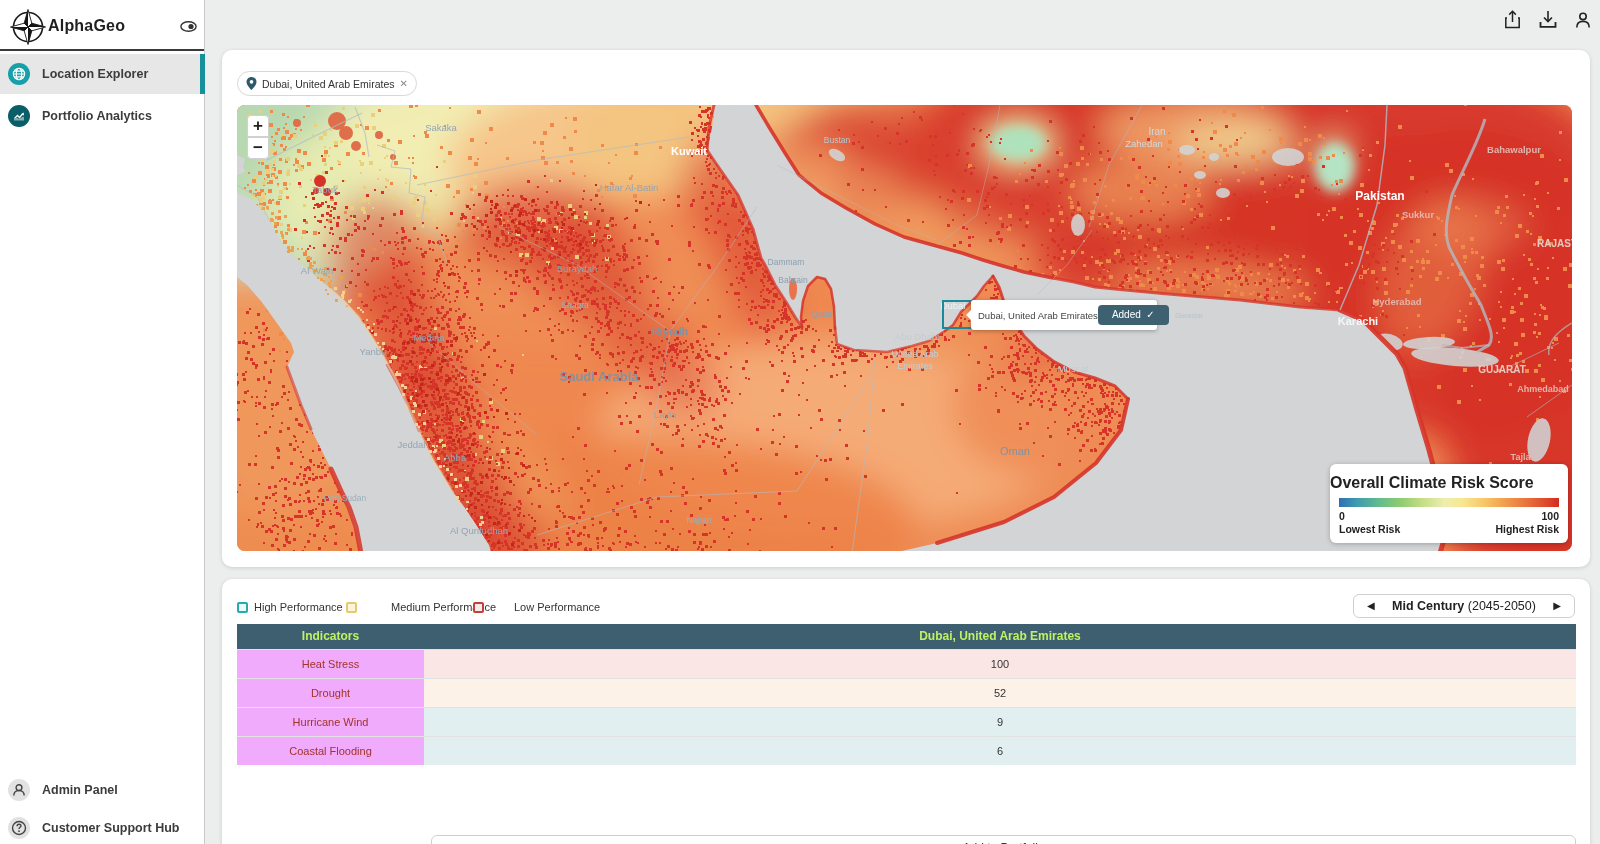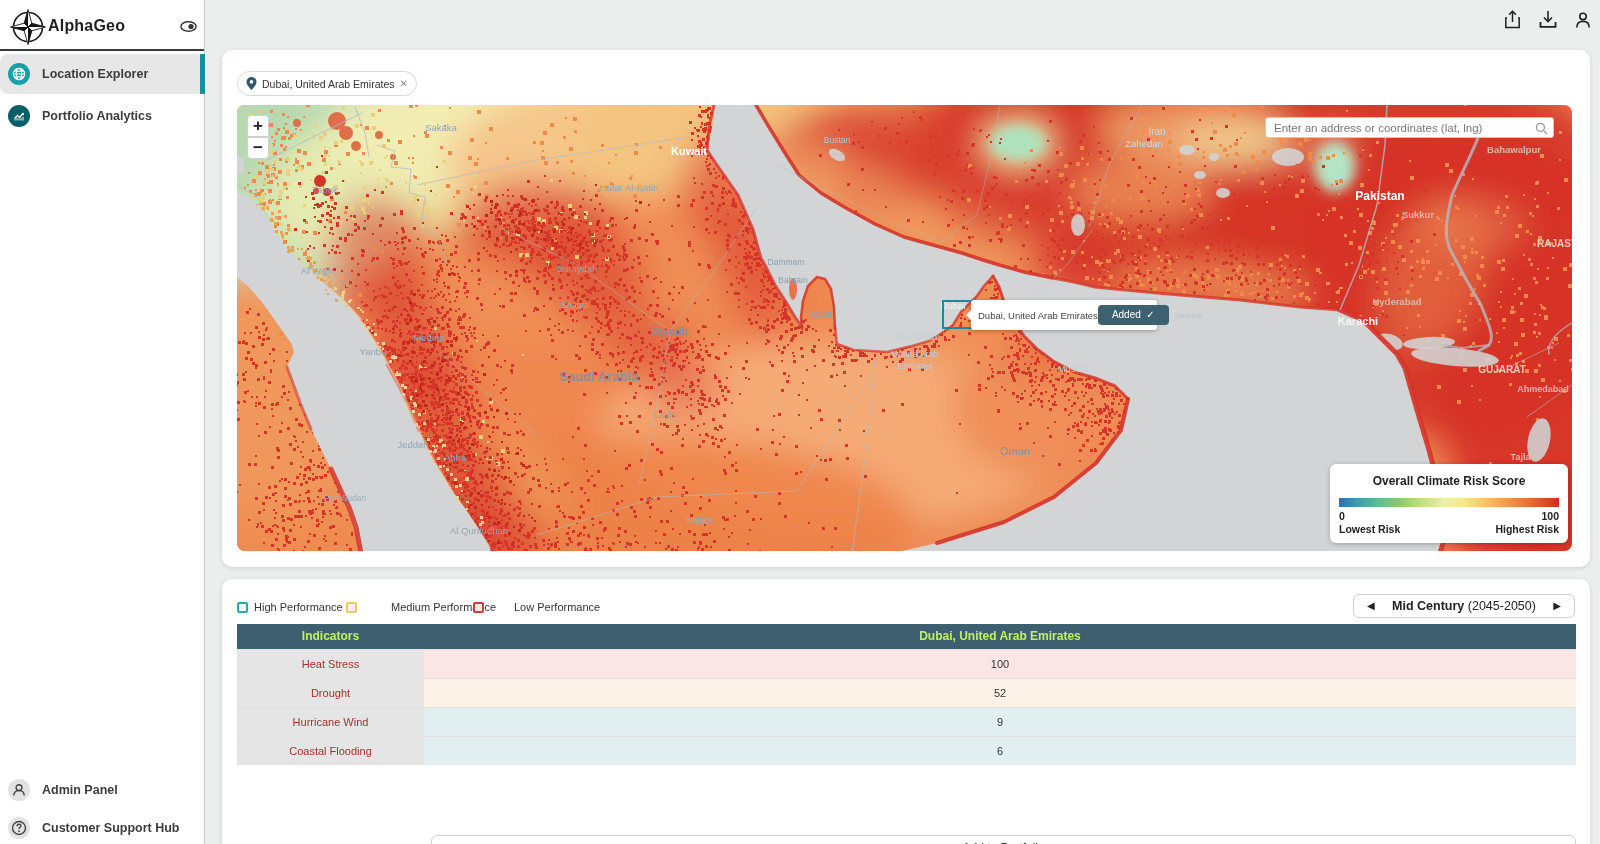--- a/index.html
+++ b/index.html
@@ -6,21 +6,21 @@
 html,body { width:1600px; height:844px; overflow:hidden; font-family:"Liberation Sans", sans-serif; background:#eceeee; }
 
 #sidebar { position:absolute; left:0; top:0; width:205px; height:844px; background:#ffffff; border-right:1px solid #c9c9c9; z-index:5; }
 #logo { position:absolute; left:0; top:0; width:100%; height:51px; border-bottom:2px solid #3a3a3a; }
 #logo .name { position:absolute; left:48px; top:17px; font-size:16px; font-weight:bold; color:#1f1f1f; letter-spacing:.2px; }
 #logo svg.compass { position:absolute; left:6px; top:4px; }
 #logo svg.eye { position:absolute; right:7px; top:21px; }
 .navitem { position:absolute; left:0; width:205px; height:40px; }
 .navitem .circ { position:absolute; left:8px; top:9px; width:22px; height:22px; border-radius:50%; }
 .navitem .lbl { position:absolute; left:42px; top:13px; font-size:12.5px; font-weight:bold; color:#3c3c3c; }
-.navitem.active { background:#e7e7e7;border-radius:8px; }
+.navitem.active { background:#e7e7e7; }
 .navitem.active:after { content:""; position:absolute; right:0; top:0; width:5px; height:100%; background:#16919c; }
 .navitem .circ svg { position:absolute; left:4px; top:4px; }
 .botitem { position:absolute; left:0; width:205px; height:40px; }
 .botitem .circ { position:absolute; left:8px; top:7px; width:22px; height:22px; border-radius:50%; background:#e2e2e2; }
 .botitem .lbl { position:absolute; left:42px; top:11px; font-size:12.5px; font-weight:bold; color:#3c3c3c; }
 
 .topicons { position:absolute; right:8px; top:10px; z-index:4; }
 .topicons svg { margin-left:13px; vertical-align:middle; }
 
 .card { position:absolute; background:#fff; border-radius:10px; box-shadow:0 1px 4px rgba(0,0,0,.14); }
@@ -42,41 +42,41 @@
 #search .ph { position:absolute; left:8px; top:4px; font-size:11.5px; color:#777; }
 #search svg { position:absolute; right:5px; top:4px; }
 
 #tip { position:absolute; left:734px; top:195px; width:186px; height:30px; background:#fff; border-radius:3px; box-shadow:0 1px 4px rgba(0,0,0,.3); z-index:3; display:flex; align-items:center; padding:0 4px 0 7px; }
 #tip:before { content:""; position:absolute; left:-5px; top:10px; border-top:5px solid transparent; border-bottom:5px solid transparent; border-right:5px solid #fff; }
 #tip .txt { font-size:9.5px; color:#444; white-space:nowrap; }
 #tip .added { background:#3e6171; color:#fff; font-size:10px; border-radius:4px; height:20px; line-height:20px; padding:0 14px; margin-left:auto; white-space:nowrap; }
 #selrect { position:absolute; left:705px; top:195px; width:68px; height:29px; border:2px solid #19899b; z-index:2; }
 
 #mlegend { position:absolute; right:4px; bottom:8px; width:238px; height:79px; background:#fff; border-radius:6px; box-shadow:0 1px 5px rgba(0,0,0,.25); z-index:3; }
-#mlegend .t { text-align:center; font-size:12px; font-weight:bold; color:#222; margin-top:10px; }
+#mlegend .t { font-size:16px; font-weight:bold; color:#222; margin-top:10px; }
 #mlegend .bar { position:absolute; left:9px; right:9px; top:34px; height:9px;
   background:linear-gradient(to right,#2e6fb5 0%,#3f9bb0 8%,#62bb8e 18%,#8fcc70 28%,#c5de87 38%,#eeeeb0 48%,#f7e791 56%,#f7c768 66%,#f19b4c 76%,#e86f3c 86%,#dc4529 95%,#d32b20 100%); }
 #mlegend .n0 { position:absolute; left:9px; top:46px; font-size:10.5px; font-weight:bold; color:#222; }
 #mlegend .n100 { position:absolute; right:9px; top:46px; font-size:10.5px; font-weight:bold; color:#222; }
 #mlegend .lo { position:absolute; left:9px; top:59px; font-size:10.5px; font-weight:bold; color:#222; }
 #mlegend .hi { position:absolute; right:9px; top:59px; font-size:10.5px; font-weight:bold; color:#222; }
 
 .perf { position:absolute; top:22px; display:flex; align-items:center; }
 .perf .box { width:11px; height:11px; border-radius:2px; margin-right:6px; }
 .perf .lbl { font-size:11px; color:#333; }
 #perf1 { left:15px;justify-content:flex-end; } #perf1 .box { border:2px solid #2aa9ab; background:#eafafa; }
 #perf2 { left:124px;gap:28px; } #perf2 .box { border:2px solid #e9c868; background:#fdf7e0; }
 #perf3 { left:251px;gap:24px; } #perf3 .box { border:2px solid #c2413a; background:#fbeaea; }
 #midc { position:absolute; right:15px; top:15px; width:222px; height:24px; border:1px solid #cfcfcf; border-radius:6px; background:#fff; font-size:12.5px; color:#222; text-align:center; line-height:22px; }
 #midc .ar { position:absolute; top:0; font-size:10px; color:#222; }
 #midc .al { left:13px; } #midc .arr { right:13px; }
 table { position:absolute; left:15px; top:45px; width:1339px; border-collapse:collapse; }
 th { background:#3d5f70; color:#bef264; font-size:12px; font-weight:bold; height:25px; }
 td { font-size:11px; text-align:center; height:29px; border-top:1px solid #e2e2e2; }
-td.ind { color:#a2332c; width:187px; background:#e5e5e5; }
+td.ind { color:#a2332c; width:187px; background:#f0abfc; }
 td.val { color:#333; }
 tr.pink td.val { background:#fae6e4; }
 tr.peach td.val { background:#fdf2e7; }
 tr.cyan td.val { background:#e1eff1; }
 #addbtn { position:absolute; left:209px; top:256px; width:1145px; height:26px; border:1px solid #cfcfcf; border-radius:6px; background:#fff; text-align:center; font-size:12px; color:#333; line-height:24px; }
 </style>
 </head>
 <body>
 
 <div id="sidebar">
@@ -342,27 +342,20 @@
         <text x="556" y="178" font-size="8.5" fill="#8da0af" text-anchor="middle" font-family="Liberation Sans, sans-serif">Bahrain</text>
         <text x="585" y="212" font-size="8.5" fill="#8da0af" text-anchor="middle" font-family="Liberation Sans, sans-serif">Qatar</text>
         <text x="338" y="203" font-size="8.5" fill="#9db0bd" text-anchor="middle" font-family="Liberation Sans, sans-serif">Shaqra</text>
         <text x="462" y="418" font-size="8.5" fill="#9db0bd" text-anchor="middle" font-family="Liberation Sans, sans-serif">Najran</text>
         <text x="108" y="396" font-size="8.5" fill="#9db0bd" text-anchor="middle" font-family="Liberation Sans, sans-serif">Port Sudan</text>
         <text x="920" y="30" font-size="10" fill="#cfd9de" text-anchor="middle" font-family="Liberation Sans, sans-serif">Iran</text>
         <text x="952" y="213" font-size="8" fill="#b8c3cb" text-anchor="middle" font-family="Liberation Sans, sans-serif">Gwadar</text>
       </svg>
     <div class="zbtn" id="zin">+</div>
     <div class="zbtn" id="zout">−</div>
-    <div id="search">
-        <span class="ph">Enter an address or coordinates (lat, lng)</span>
-      <svg width="13" height="13" viewBox="0 0 13 13" fill="none" stroke="#999" stroke-width="1.3">
-          <circle cx="5.4" cy="5.4" r="4"></circle>
-          <path d="M8.4 8.4 L12 12"></path>
-        </svg>
-    </div>
     <div id="selrect"></div>
     <div id="tip">
         <span class="txt">Dubai, United Arab Emirates</span>
         <span class="added">Added &nbsp;✓</span>
       </div>
     <div id="mlegend">
       <div class="t">Overall Climate Risk Score</div>
       <div class="bar"></div>
       <div class="n0">0</div>
         <div class="n100">100</div>

